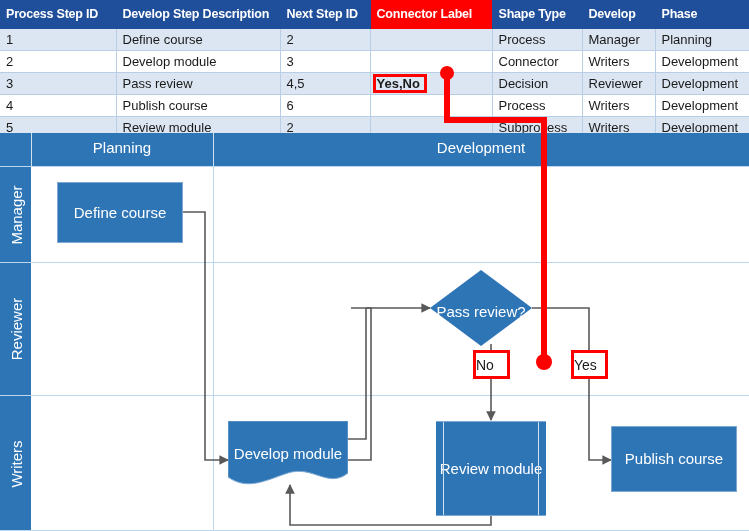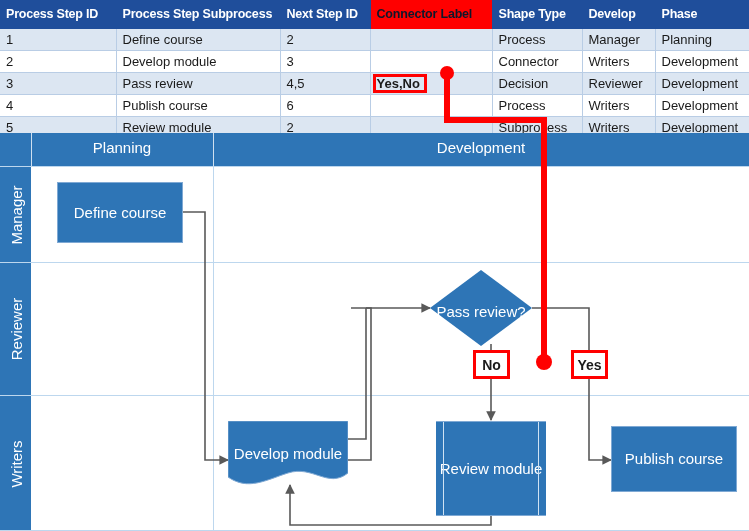--- a/index.html
+++ b/index.html
@@ -9,21 +9,21 @@
   #root{position:relative;width:747px;height:531px;}
 
   
   .tbl{position:absolute;left:0;top:0;width:749px;height:133px;}
   .tbl table{border-collapse:collapse;width:749px;table-layout:fixed;}
   .tbl th{
     background:#1F4E9B;color:#fff;font-weight:bold;font-size:12.5px;
     text-align:left;padding:4px 5px 5px 6px;height:20px;
     border-right:1px solid #1F4E9B;white-space:nowrap;letter-spacing:-0.2px;
   }
-  .tbl th.hl{background:#FF0000;color:#0f172a;}
+  .tbl th.hl{background:#FF0000;color:#ffffff;}
   .tbl td{
     font-size:13px;color:#1a1a1a;padding:1px 5px 1px 6px;height:19px;
     border-right:1px solid #b9cde5;border-bottom:1px solid #b9cde5;
     white-space:nowrap;overflow:hidden;
   }
   .tbl tr.odd td{background:#DCE6F2;}
   .tbl tr.even td{background:#FFFFFF;}
   .tbl td.c-id{border-right:1px solid #b9cde5;}
   .cellwrap{position:relative;display:block;font-weight:bold;}
   .redbox{
@@ -68,21 +68,21 @@
   .shape.decision{border:none;background:transparent;}
   .decision .dsvg{position:absolute;left:0;top:0;width:100%;height:100%;}
   .decision .dtxt{position:relative;z-index:2;width:100%;font-size:15px;margin-top:7px;}
 
   
   .conn{position:absolute;left:0;top:0;width:749px;height:398px;overflow:visible;}
 
   
   .ynlabel{position:absolute;background:#fff;border:3px solid #FF0000;
            box-sizing:border-box;display:flex;align-items:center;
-           justify-content:center;font-size:14px;color:#1a1a1a;font-weight:bold;}
+           font-size:14px;color:#1a1a1a;}
 
   
   .annot{position:absolute;left:0;top:0;width:749px;height:531px;
          pointer-events:none;overflow:visible;}
 </style>
 </head>
 <body>
 
 <div id="root">
 
@@ -93,21 +93,21 @@
           <col class="w2">
           <col class="w3">
           <col class="w4">
         <col class="w5">
           <col class="w6">
           <col class="w7">
       </colgroup>
       <thead>
         <tr>
           <th>Process Step ID</th>
-          <th>Process Step Subprocess</th>
+          <th>Develop Step Description</th>
           <th>Next Step ID</th>
           <th class="hl">Connector Label</th>
           <th>Shape Type</th>
           <th>Develop</th>
           <th>Phase</th>
         </tr>
       </thead>
       <tbody>
         <tr class="odd">
           <td class="c-id">1</td>

